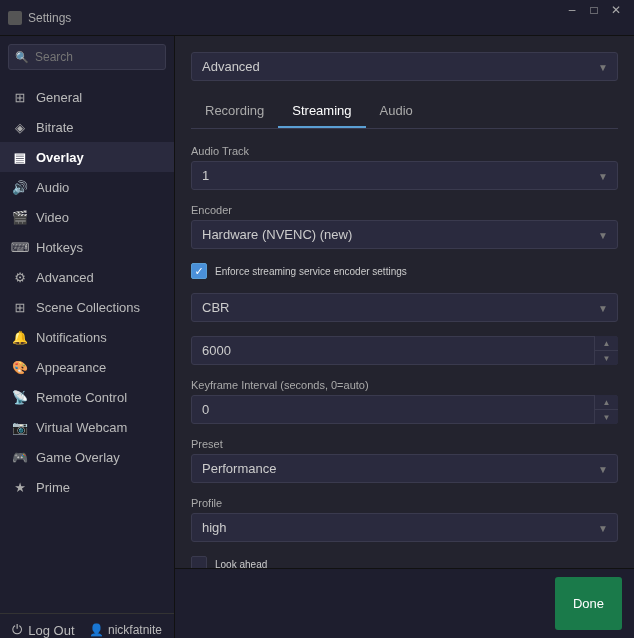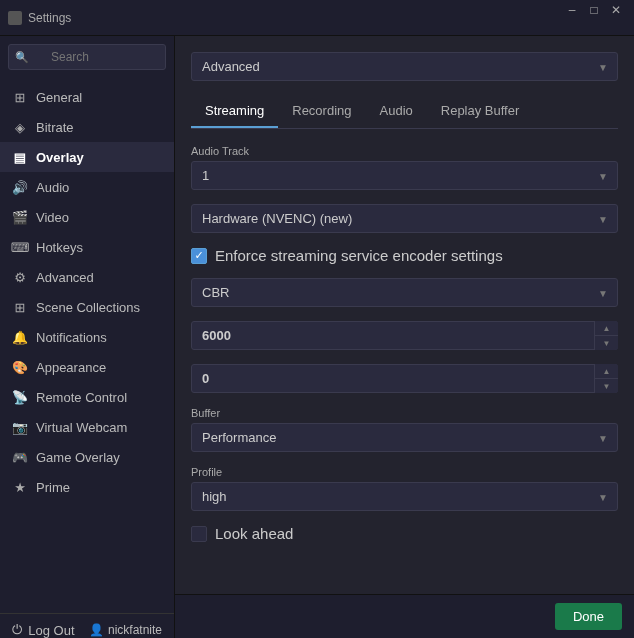--- a/index.html
+++ b/index.html
@@ -72,21 +72,21 @@
     .search-box {
       margin: 8px;
       position: relative;
     }
     .search-box input {
       width: 100%;
       background: #2a2a3e;
       border: 1px solid #3a3a4e;
       border-radius: 3px;
       color: #aaa;
-      padding: 5px 8px 5px 42px;
+      padding: 5px 8px 5px 26px;
       font-size: 12px;
       outline: none;
     }
     .search-icon-wrap {
       position: absolute;
       left: 7px;
       top: 50%;
       transform: translateY(-50%);
       color: #777;
       font-size: 11px;
@@ -225,38 +225,37 @@
       justify-content: center;
       cursor: pointer;
       flex-shrink: 0;
     }
     .checkbox-wrap .checkmark {
       color: #fff;
       font-size: 11px;
     }
     .checkbox-label {
       color: #ccc;
-      font-size: 15px;
+      font-size: 10px;
     }
 
     
     .number-input-wrap {
       position: relative;
       margin-bottom: 14px;
     }
     .number-input-wrap input {
       width: 100%;
       background: #2a2a3e;
       border: 1px solid #3a3a4e;
       border-radius: 3px;
       color: #ccc;
       padding: 6px 28px 6px 10px;
       font-size: 13px;
       outline: none;
-      font-weight: bold;
     }
     .number-spinners {
       position: absolute;
       right: 0;
       top: 0;
       bottom: 0;
       width: 24px;
       display: flex;
       flex-direction: column;
       border-left: 1px solid #3a3a4e;
@@ -285,21 +284,21 @@
       display: flex;
       justify-content: flex-end;
       background: #1e1e2e;
       border-top: 1px solid #111;
     }
     .done-btn {
       background: #1a7a4a;
       color: #fff;
       border: none;
       border-radius: 3px;
-      padding: 6px 18px;
+      padding: 19px 18px;
       font-size: 13px;
       cursor: pointer;
     }
 
     
     ::-webkit-scrollbar { width: 6px; }
     ::-webkit-scrollbar-track { background: #1a1a2e; }
     ::-webkit-scrollbar-thumb { background: #444; border-radius: 3px; }
 
     .content-inner {
@@ -419,47 +418,45 @@
 
       <div class="select-wrap">
         <select>
           <option>Advanced</option>
           <option>Simple</option>
         </select>
         <span class="select-arrow">▼</span>
       </div>
 
       <div class="tabs">
+        <div class="tab">
+          <span>Recording</span>
+        </div>
         <div class="tab active">
           <span>Streaming</span>
         </div>
         <div class="tab">
-          <span>Recording</span>
-        </div>
-        <div class="tab">
           <span>Audio</span>
-        </div>
-        <div class="tab">
-          <span>Replay Buffer</span>
         </div>
       </div>
 
       <div class="section-label">Audio Track</div>
       <div class="select-wrap">
         <select>
           <option>1</option>
           <option>2</option>
           <option>3</option>
           <option>4</option>
           <option>5</option>
           <option>6</option>
         </select>
         <span class="select-arrow">▼</span>
       </div>
 
+      <div class="section-label">Encoder</div>
       <div class="select-wrap">
         <select>
           <option>Hardware (NVENC) (new)</option>
           <option>Software (x264)</option>
         </select>
         <span class="select-arrow">▼</span>
       </div>
 
       <div class="checkbox-row">
         <div class="checkbox-wrap">
@@ -479,29 +476,30 @@
       </div>
 
       <div class="number-input-wrap">
         <input type="number" value="6000" style="">
         <div class="number-spinners">
           <button class="spinner-btn">▲</button>
           <button class="spinner-btn">▼</button>
         </div>
       </div>
 
+      <div class="section-label">Keyframe Interval (seconds, 0=auto)</div>
       <div class="number-input-wrap">
         <input type="number" value="0" style="">
         <div class="number-spinners">
           <button class="spinner-btn">▲</button>
           <button class="spinner-btn">▼</button>
         </div>
       </div>
 
-      <div class="section-label">Buffer</div>
+      <div class="section-label">Preset</div>
       <div class="select-wrap">
         <select>
           <option>Max Quality</option>
           <option>Quality</option>
           <option>Balanced</option>
           <option selected="">Performance</option>
           <option>Low Latency Quality</option>
           <option>Low Latency</option>
           <option>Low Latency Performance</option>
         </select>

